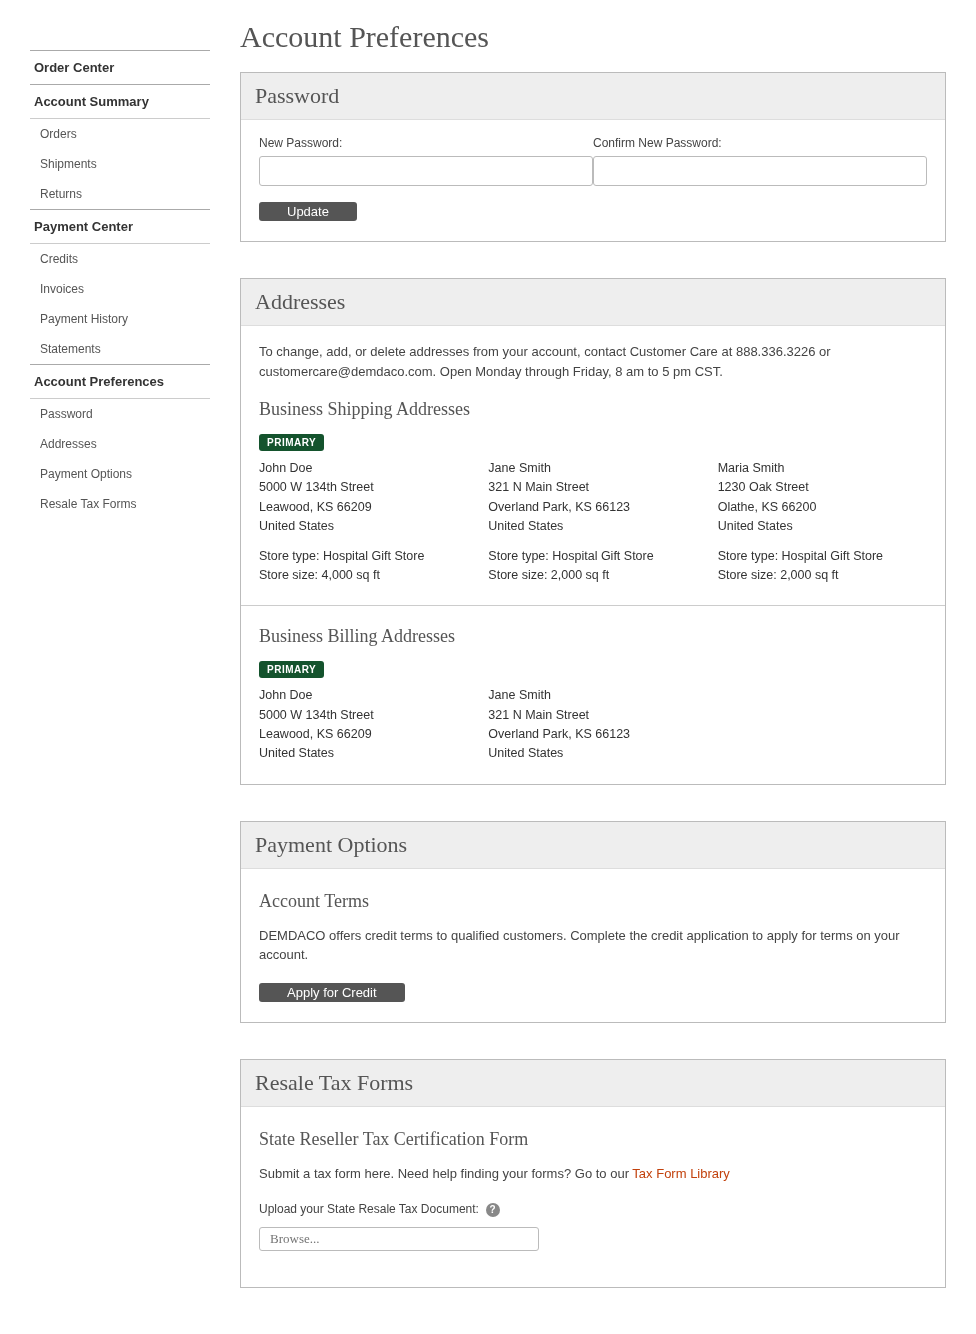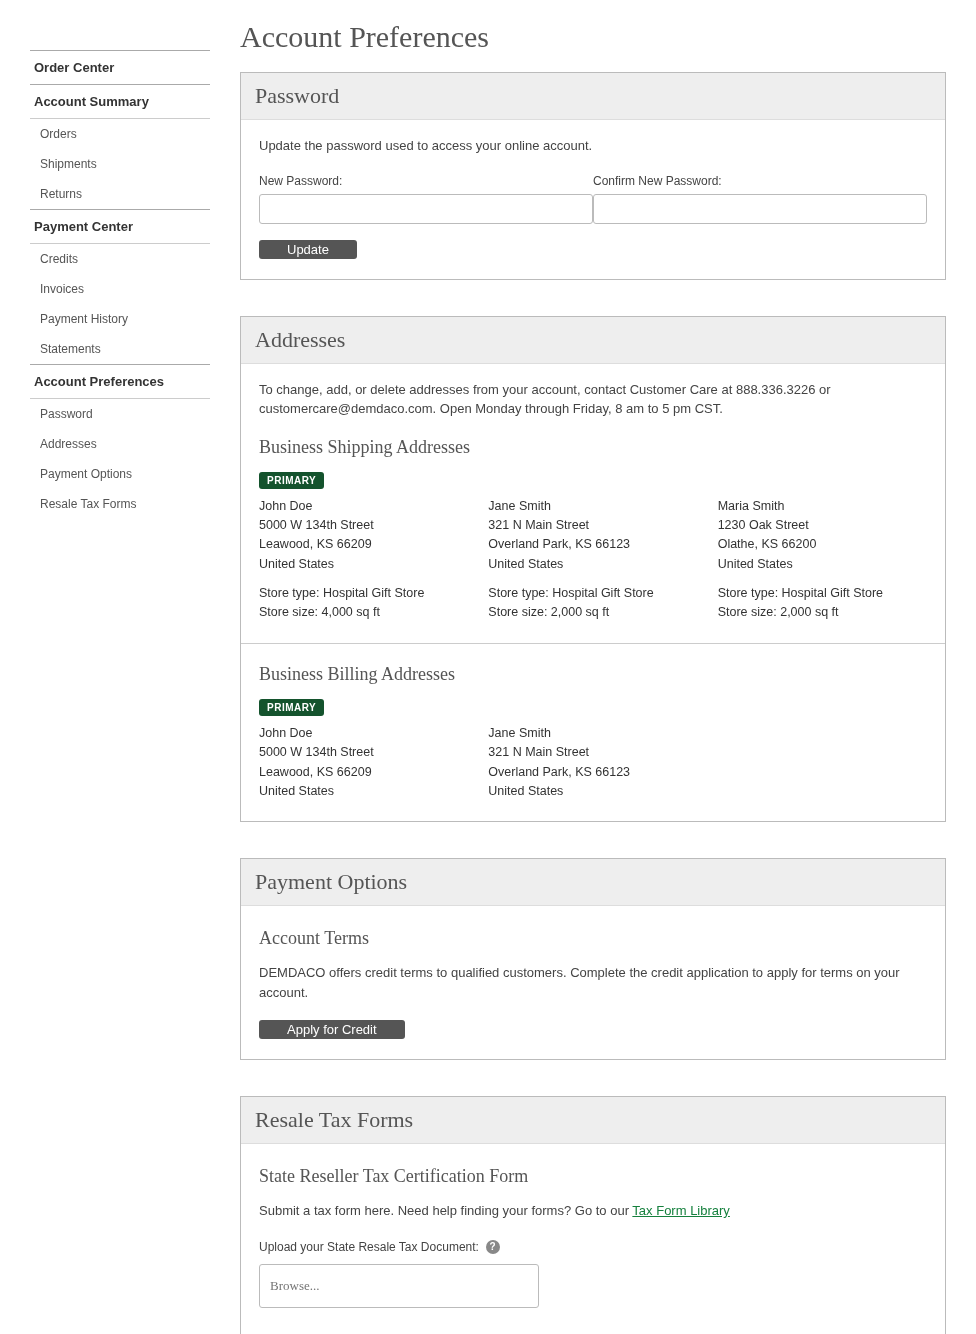--- a/index.html
+++ b/index.html
@@ -51,29 +51,29 @@
   .badge {
     display: inline-block; background: #14532d; color: #fff; font-size: 10px;
     font-weight: bold; letter-spacing: 0.5px; padding: 3px 8px; border-radius: 3px;
     margin-bottom: 8px;
   }
   .addr-grid { display: flex; gap: 20px; }
   .addr-col { flex: 1; font-size: 12.5px; color: #333; line-height: 1.55; }
   .addr-meta { margin-top: 10px; }
   .hr { border: none; border-top: 1px solid #ccc; margin: 20px -18px; }
 
-  .link { color: #15803d; text-decoration: underline; cursor: pointer; }
+  .link { color: #c2410c; cursor: pointer; }
   .help-icon {
     display: inline-block; width: 14px; height: 14px; border-radius: 50%;
     background: #888; color: #fff; font-size: 10px; line-height: 14px;
     text-align: center; vertical-align: middle; margin-left: 3px;
     font-weight: bold;
   }
   .browse-input {
-    width: 280px; height: 44px; border: 1px solid #bbb; border-radius: 3px;
+    width: 280px; height: 24px; border: 1px solid #bbb; border-radius: 3px;
     padding: 6px 10px; font-size: 13px; color: #701a75;
     font-family: Georgia, 'Times New Roman', serif;
     margin: 10px 0 16px 0;
   }
 </style>
 </head>
 <body>
 
 <div class="page-wrap">
   <div class="layout">
@@ -104,21 +104,20 @@
         <div class="nav-item">Resale Tax Forms</div>
       </div>
     </nav>
 
     <main class="main">
       <h1 class="page-title">Account Preferences</h1>
 
       <section class="panel">
         <div class="panel-header">Password</div>
         <div class="panel-body">
-          <p class="desc">Update the password used to access your online account.</p>
           <div class="form-row">
             <div class="form-col">
               <label class="form-label">New Password:</label>
               <input type="password" class="text-input" style="">
             </div>
             <div class="form-col">
               <label class="form-label">Confirm New Password:</label>
               <input type="password" class="text-input" style="">
             </div>
           </div>

